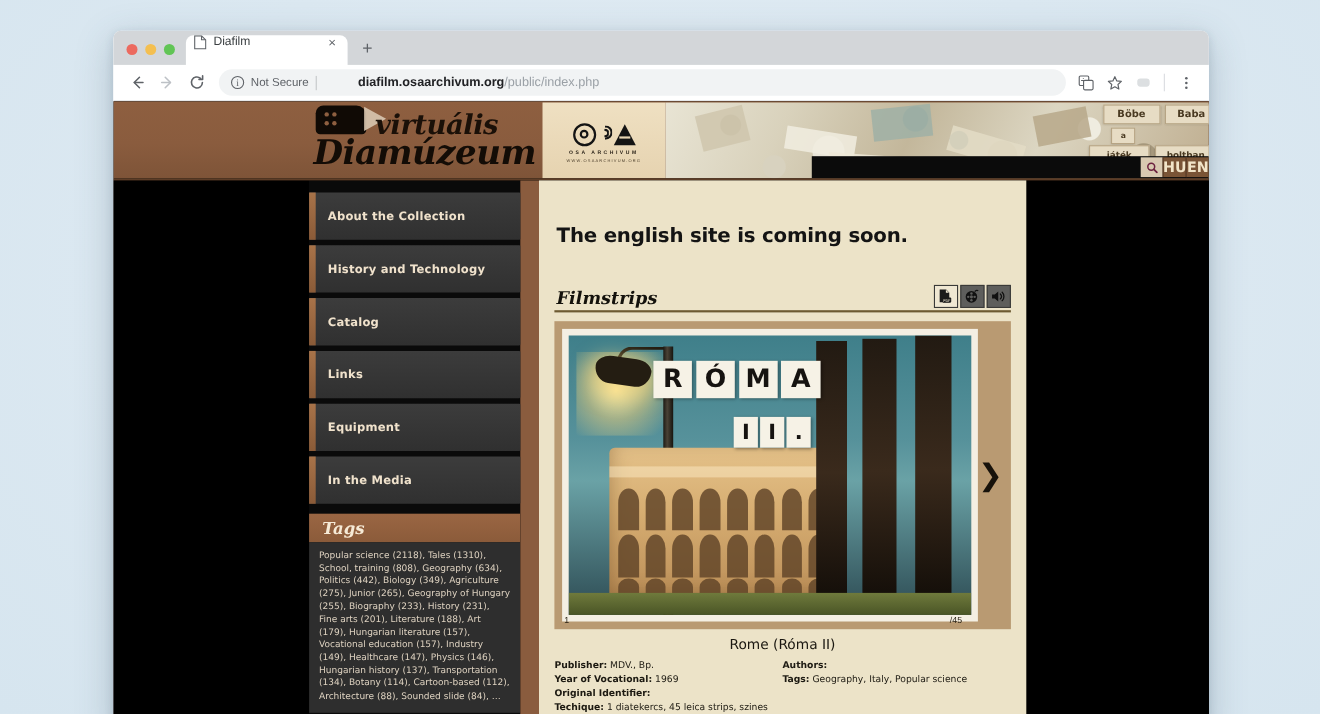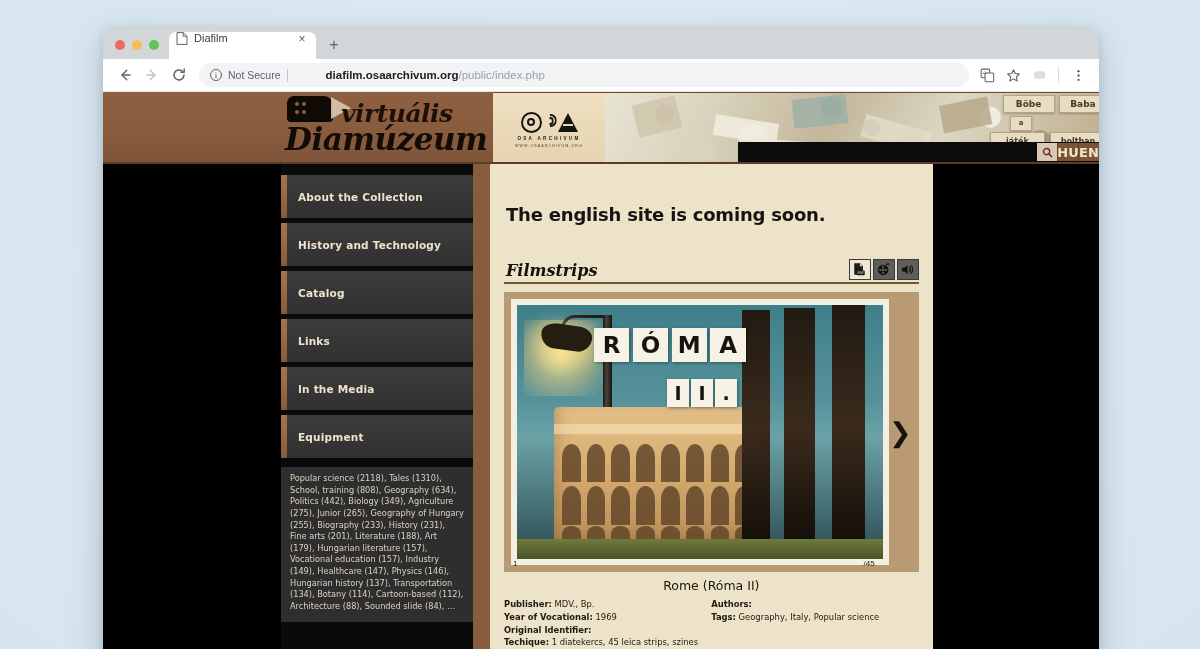--- a/index.html
+++ b/index.html
@@ -651,28 +651,31 @@
             <div class="menu-item">
               <span class="menu-label">History and Technology</span>
             </div>
             <div class="menu-item">
               <span class="menu-label">Catalog</span>
             </div>
             <div class="menu-item">
               <span class="menu-label">Links</span>
             </div>
             <div class="menu-item">
+              <span class="menu-label">Equipment</span>
+            </div>
+            <div class="menu-item">
               <span class="menu-label">In the Media</span>
             </div>
-            <div class="menu-item">
-              <span class="menu-label">Equipment</span>
-            </div>
           </div>
 
         <div id="tags-box">
+          <div id="tags-head">
+            <span>Tags</span>
+          </div>
           <div id="tags-body">Popular science (2118), Tales (1310), School, training (808), Geography (634), Politics (442), Biology (349), Agriculture (275), Junior (265), Geography of Hungary (255), Biography (233), History (231), Fine arts (201), Literature (188), Art (179), Hungarian literature (157), Vocational education (157), Industry (149), Healthcare (147), Physics (146), Hungarian history (137), Transportation (134), Botany (114), Cartoon-based (112), Architecture (88), Sounded slide (84), …</div>
         </div>
       </div>
 
       <div id="content-wrap">
         <div id="brown-strip"></div>
 
         <div id="content">
           <div id="coming-soon">The english site is coming soon.</div>
 

